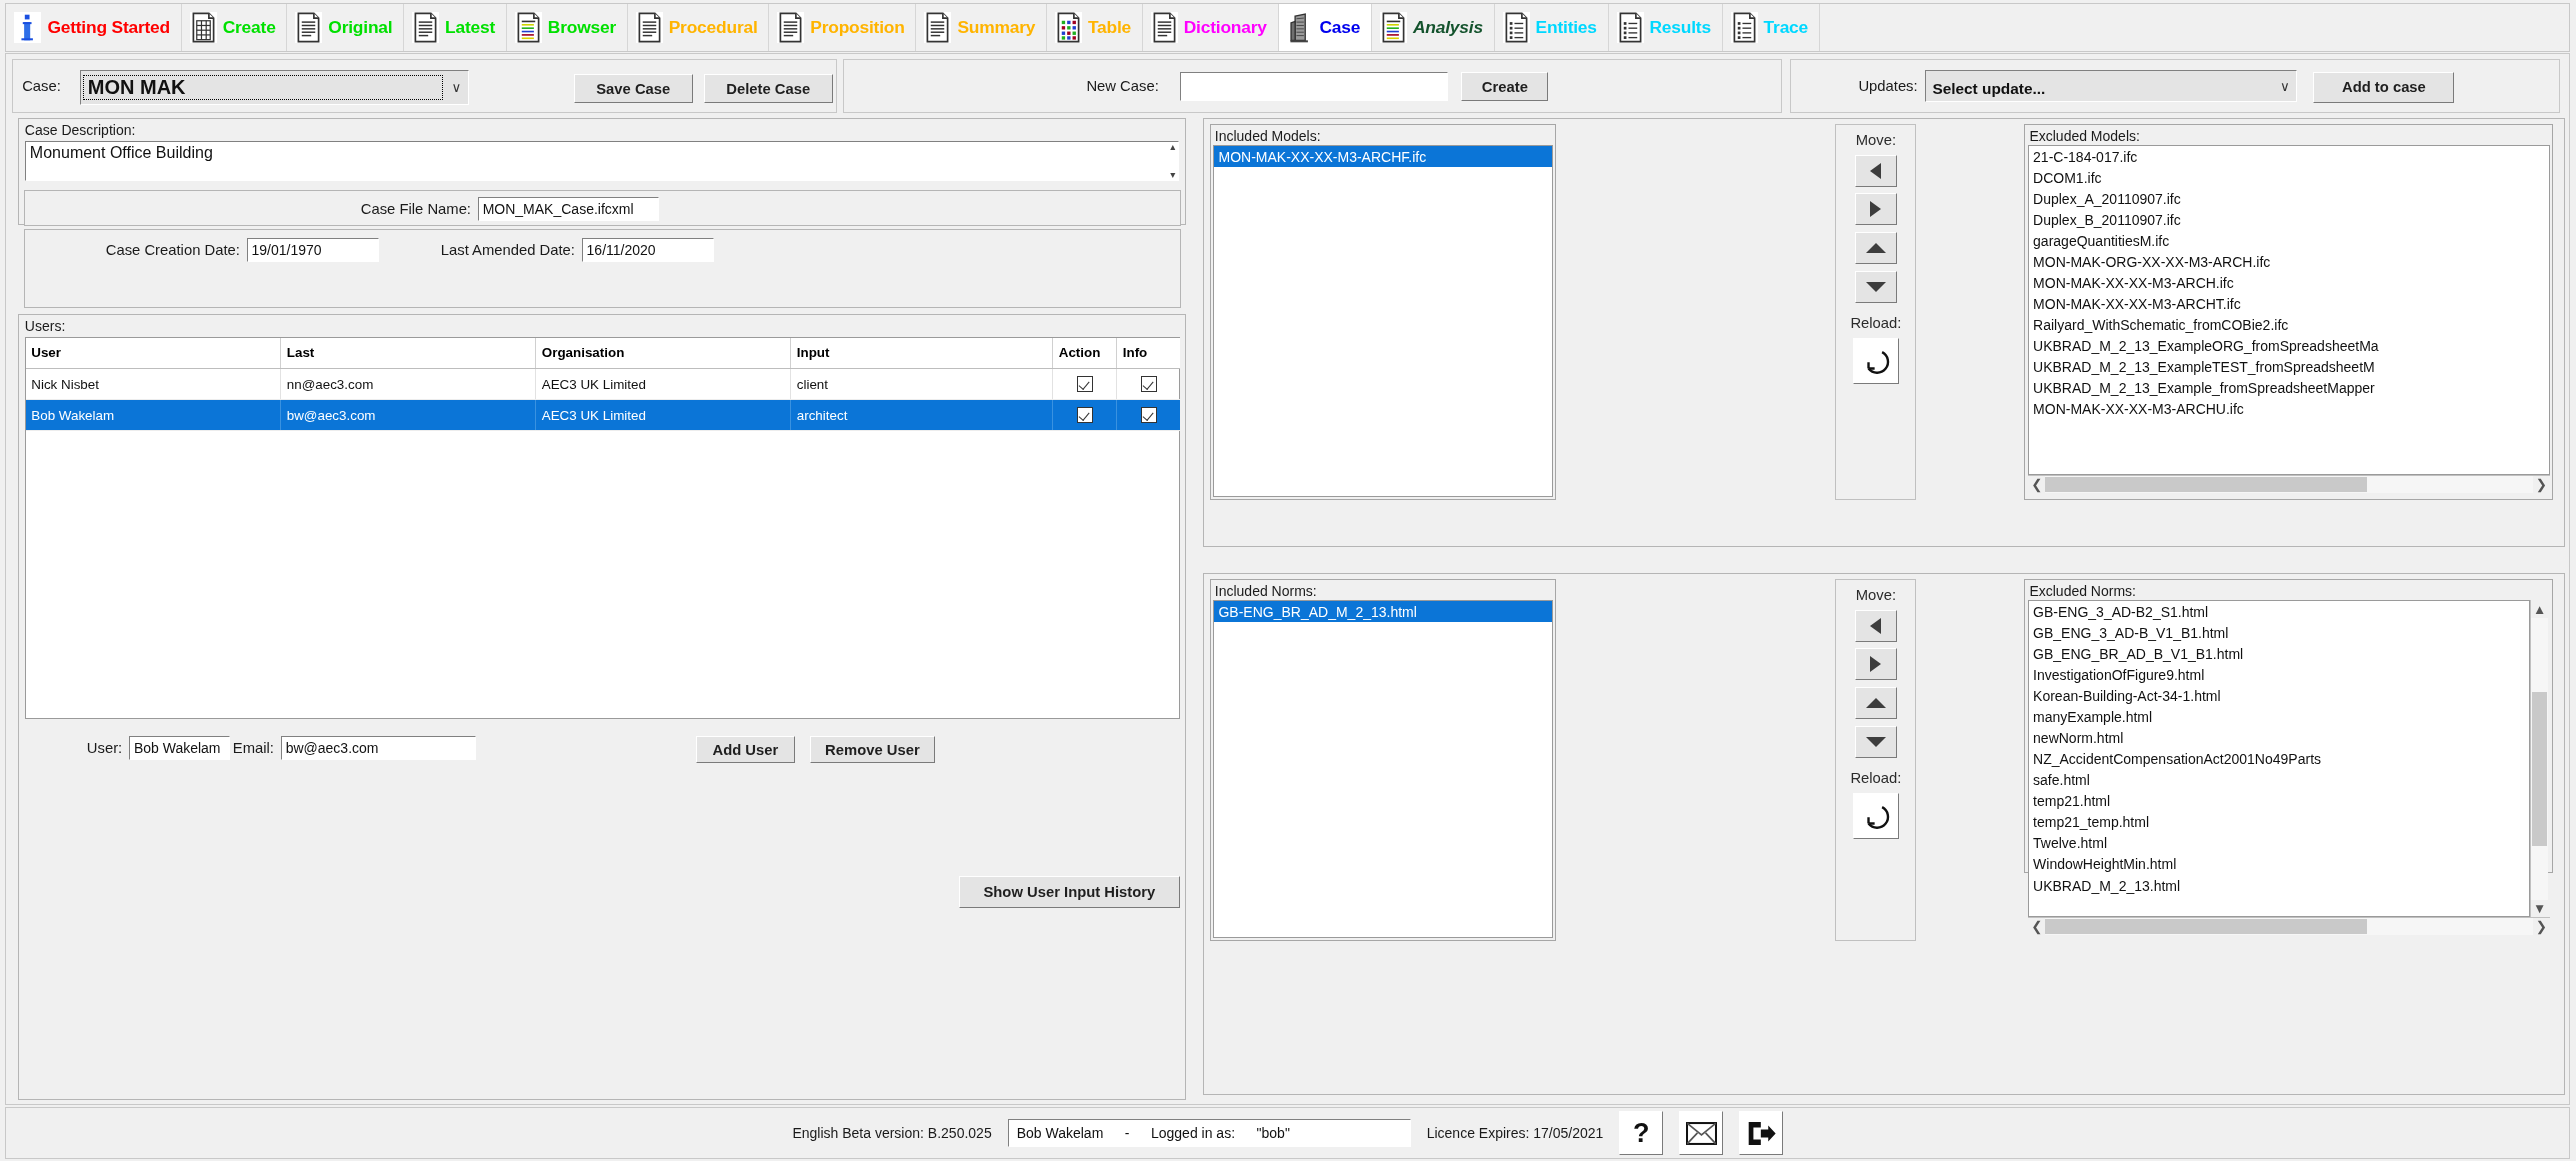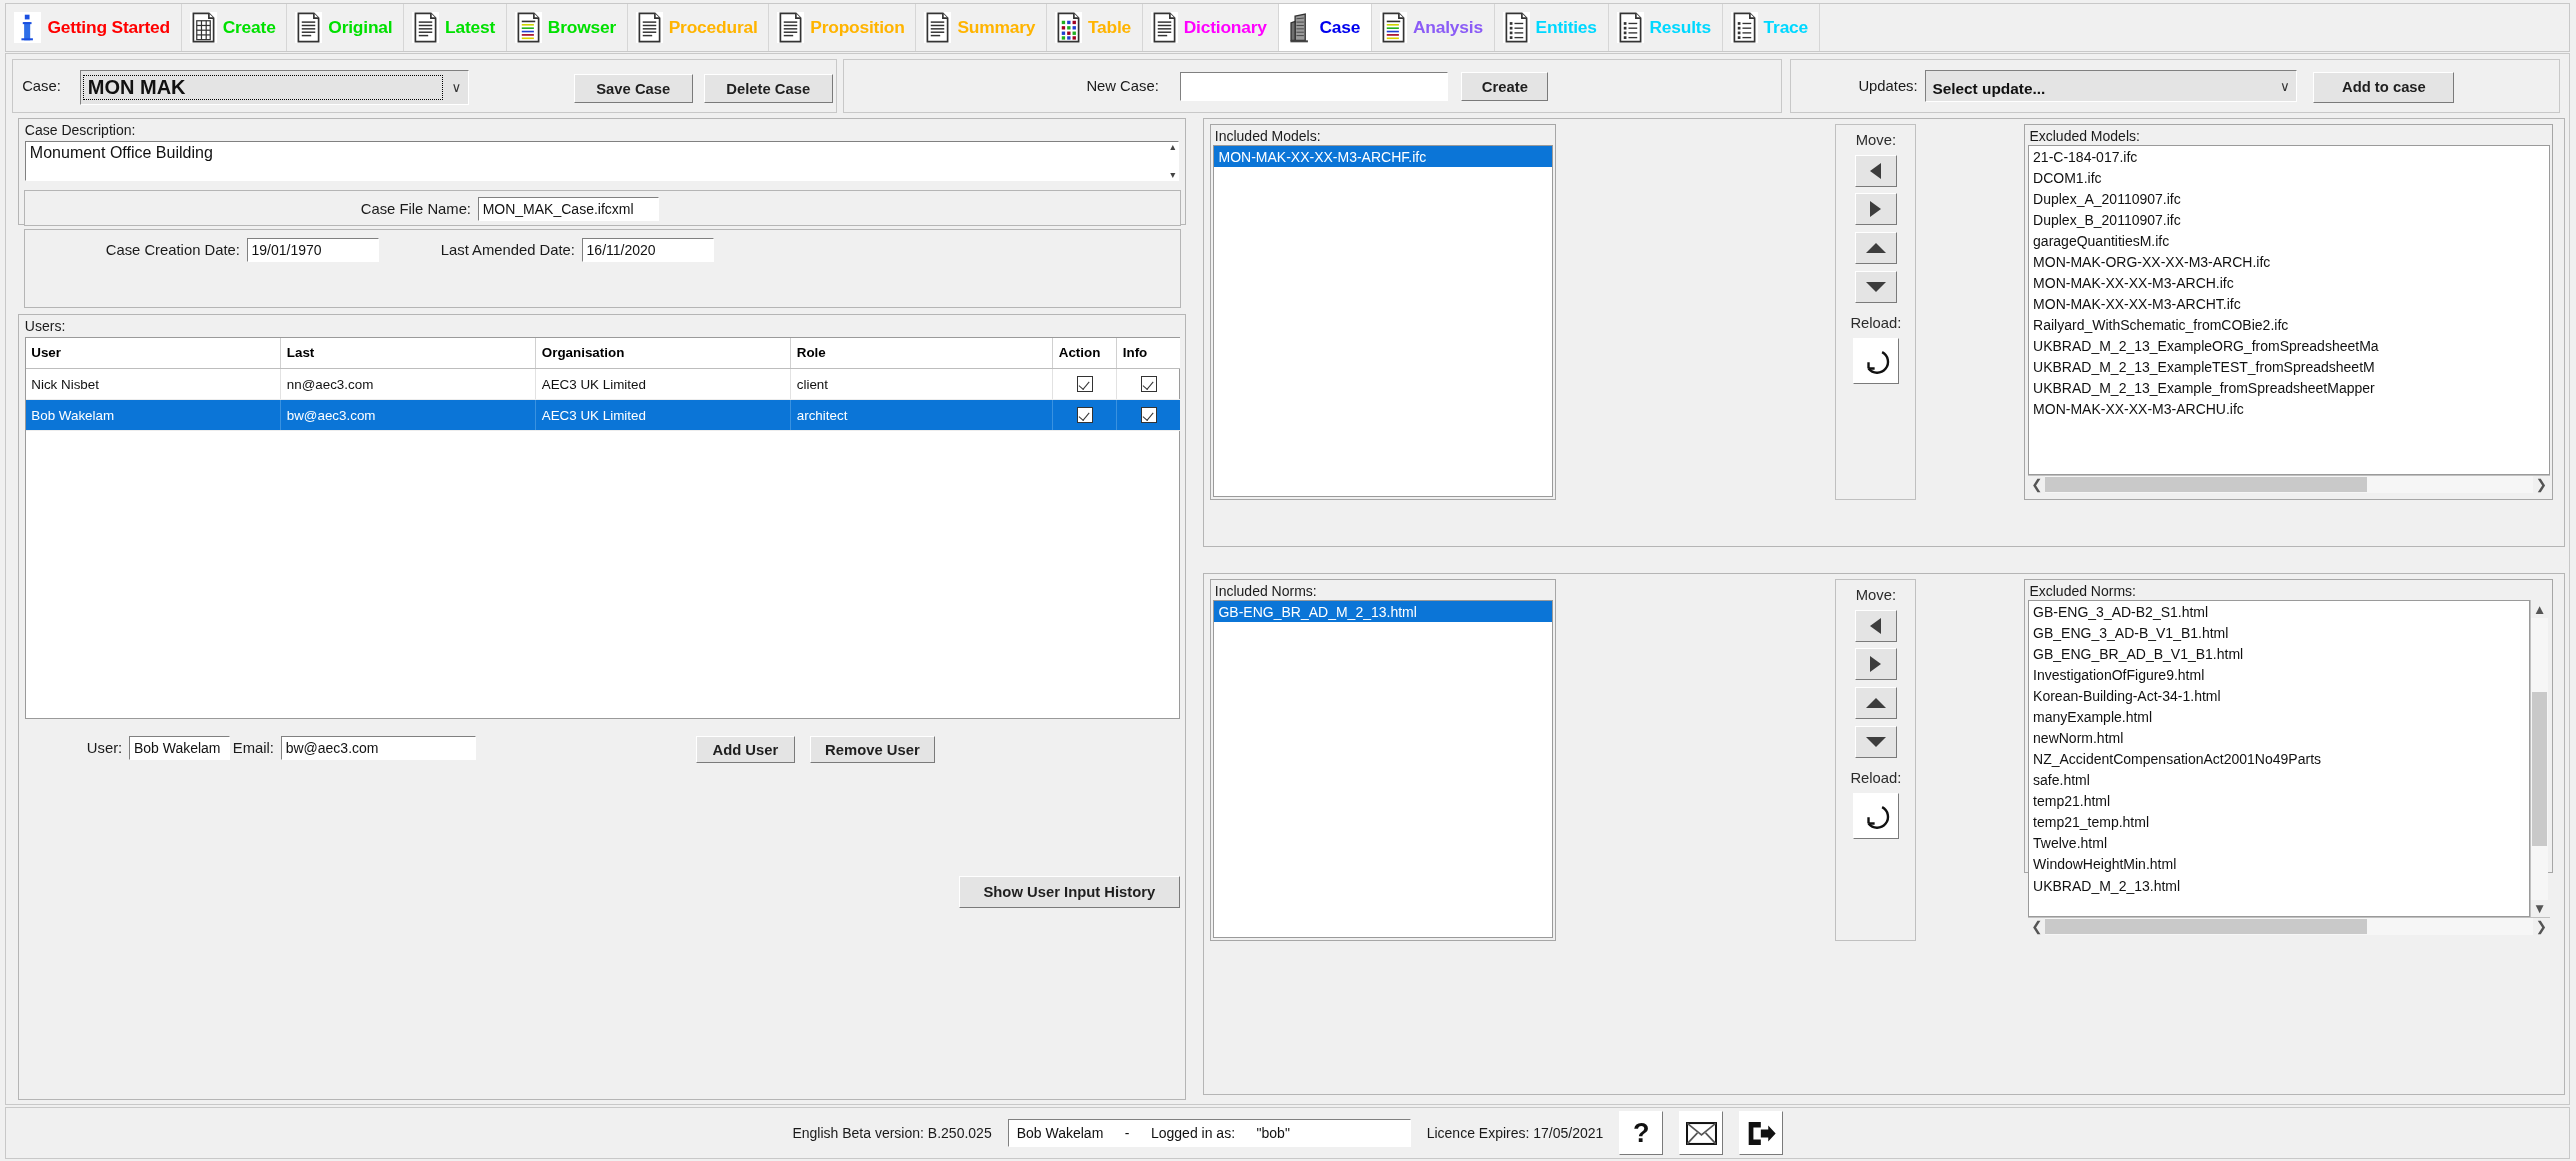--- a/index.html
+++ b/index.html
@@ -411,21 +411,21 @@
       <g stroke-width="2.4">
         <line x1="10" y1="14" x2="30" y2="14" stroke="#333"></line>
         <line x1="10" y1="19" x2="28" y2="19" stroke="#cfd400"></line>
         <line x1="10" y1="24" x2="28" y2="24" stroke="#20b020"></line>
         <line x1="10" y1="29" x2="28" y2="29" stroke="#2040d0"></line>
         <line x1="10" y1="34" x2="28" y2="34" stroke="#a00020"></line>
         <line x1="10" y1="39" x2="28" y2="39" stroke="#d8d000"></line>
           </g>
         </svg>
       </span>
-      <span class="tb-label" style="color: #8b5cf6;">Analysis</span>
+      <span class="tb-label" style="color: #14532d; font-style: italic;">Analysis</span>
     </div>
     <div class="tb-item">
       <span class="tb-icon">
         <svg width="27" height="31" viewBox="0 0 40 46">
       <path d="M5 2 L28 2 L35 9 L35 44 L5 44 Z" fill="#fff" stroke="#333" stroke-width="2.5"></path>
       <path d="M28 2 L28 9 L35 9" fill="#fff" stroke="#333" stroke-width="2.5"></path>
       <g fill="#333">
             <rect x="10" y="15" width="4" height="4"></rect>
             <rect x="10" y="22" width="4" height="4"></rect>
        <rect x="10" y="29" width="4" height="4"></rect>
@@ -553,21 +553,21 @@
               <col style="width:255px">
             <col style="width:262px">
               <col style="width:64px">
               <col style="width:63px">
           </colgroup>
           <thead>
             <tr>
               <th>User</th>
               <th>Last</th>
               <th>Organisation</th>
-              <th>Role</th>
+              <th>Input</th>
               <th>Action</th>
               <th style="border-right:none">Info</th>
             </tr>
           </thead>
           <tbody>
             <tr>
               <td>Nick Nisbet</td>
               <td>nn@aec3.com</td>
               <td>AEC3 UK Limited</td>
               <td>client</td>

